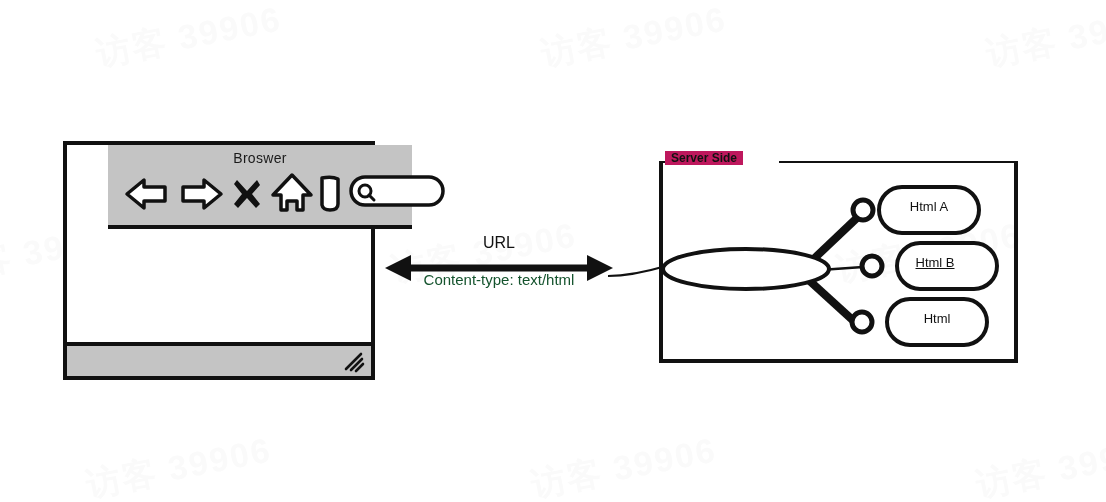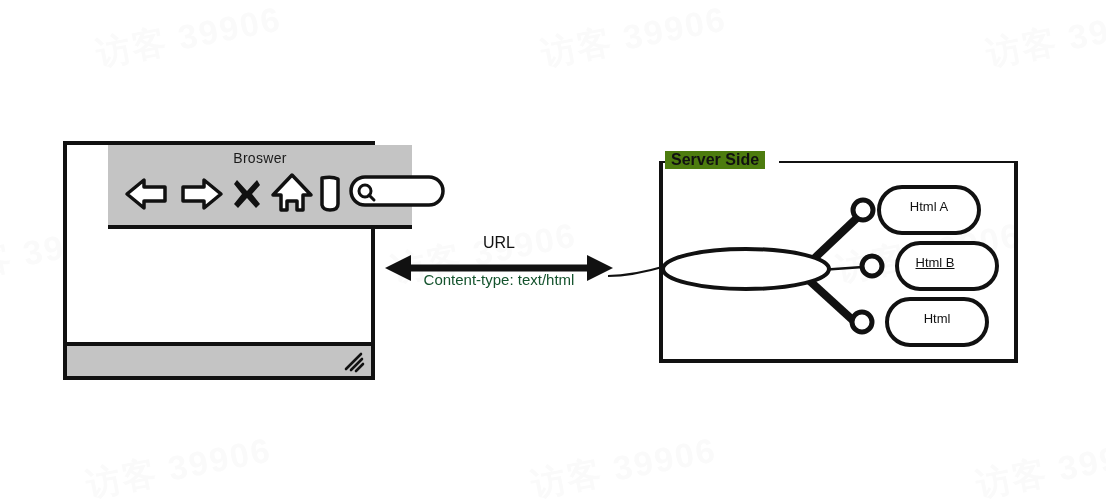--- a/index.html
+++ b/index.html
@@ -151,23 +151,23 @@
     position: absolute;
     left: 651px;
     top: 161px;
     width: 368px;
     height: 206px;
   }
   #server-legend {
     position: absolute;
     left: 14px;
     top: -10px;
-    background: #4d7c0f;
+    background: #be185d;
     padding: 0 6px;
-    font-size: 16px;
+    font-size: 12px;
     font-weight: 600;
     color: #111111;
     white-space: nowrap;
     z-index: 3;
   }
   #server-graph {
     position: absolute;
     left: 0; top: 0;
     width: 368px;
     height: 206px;

